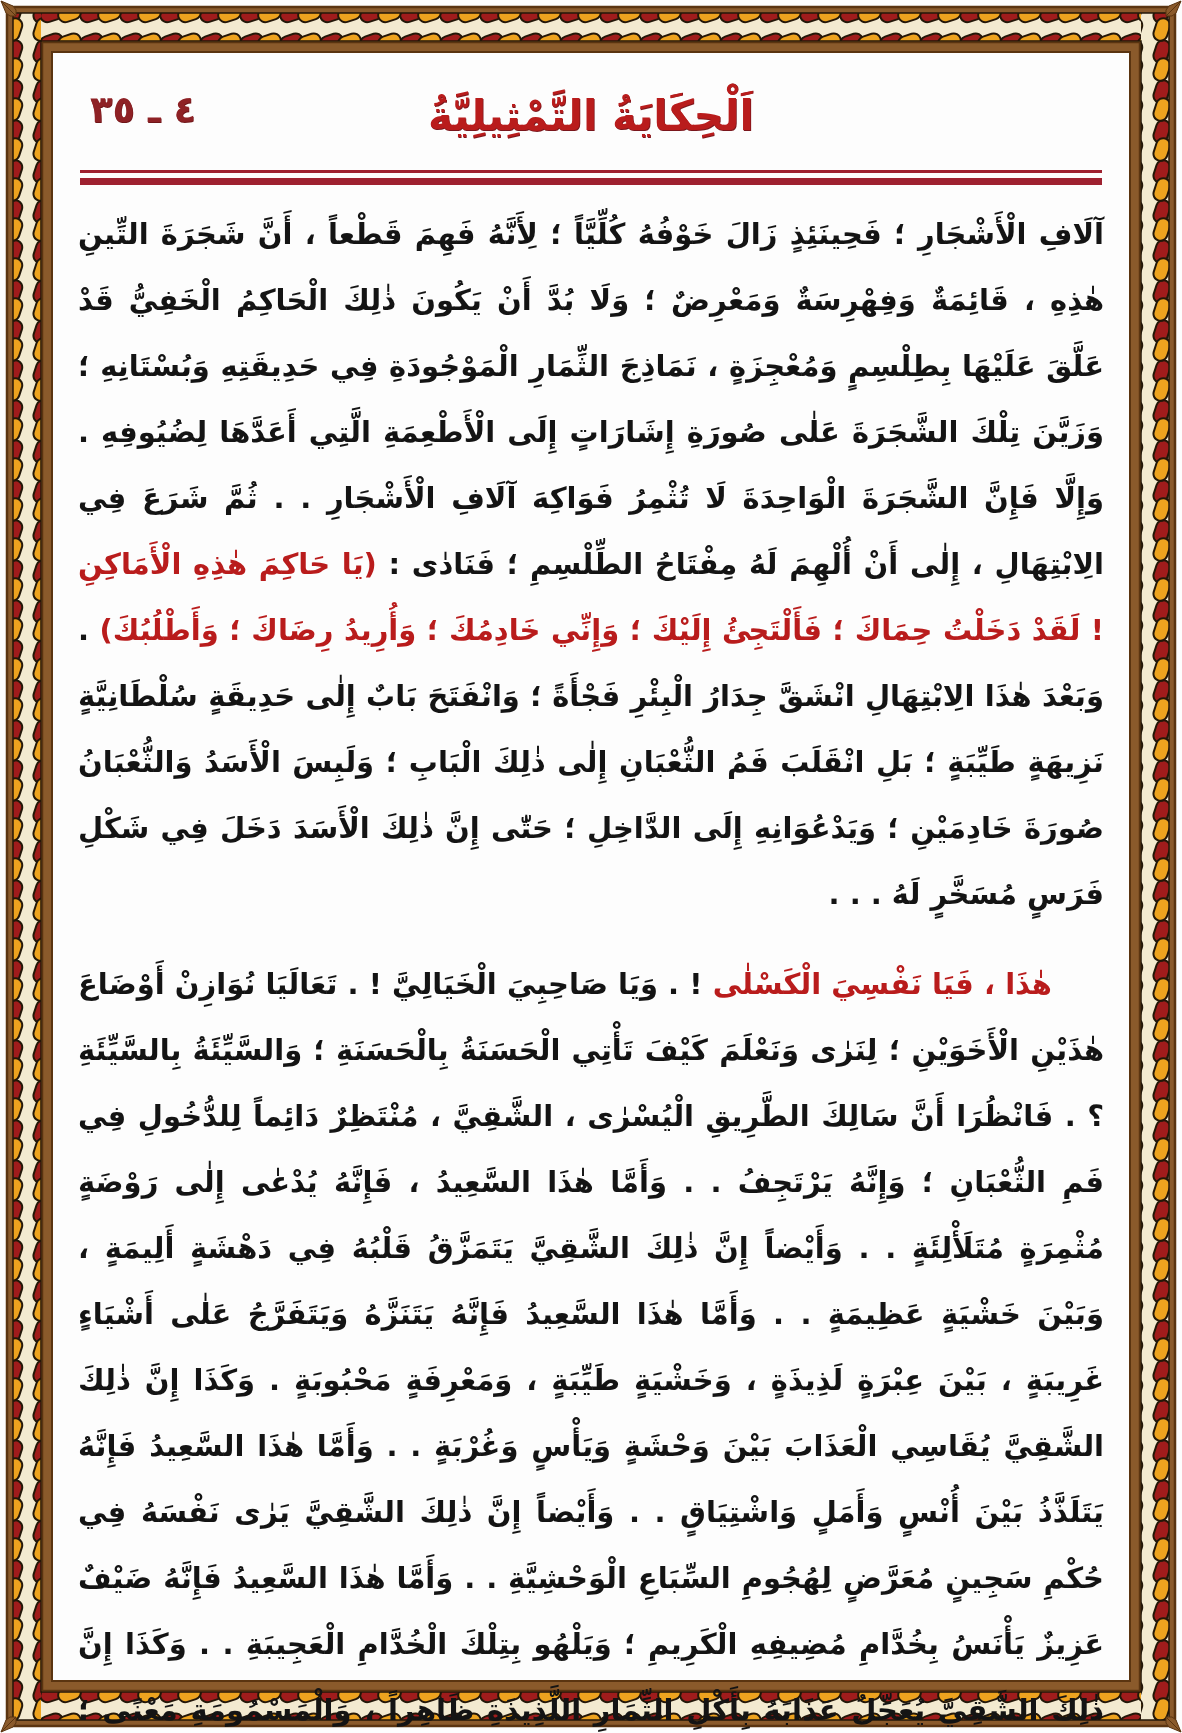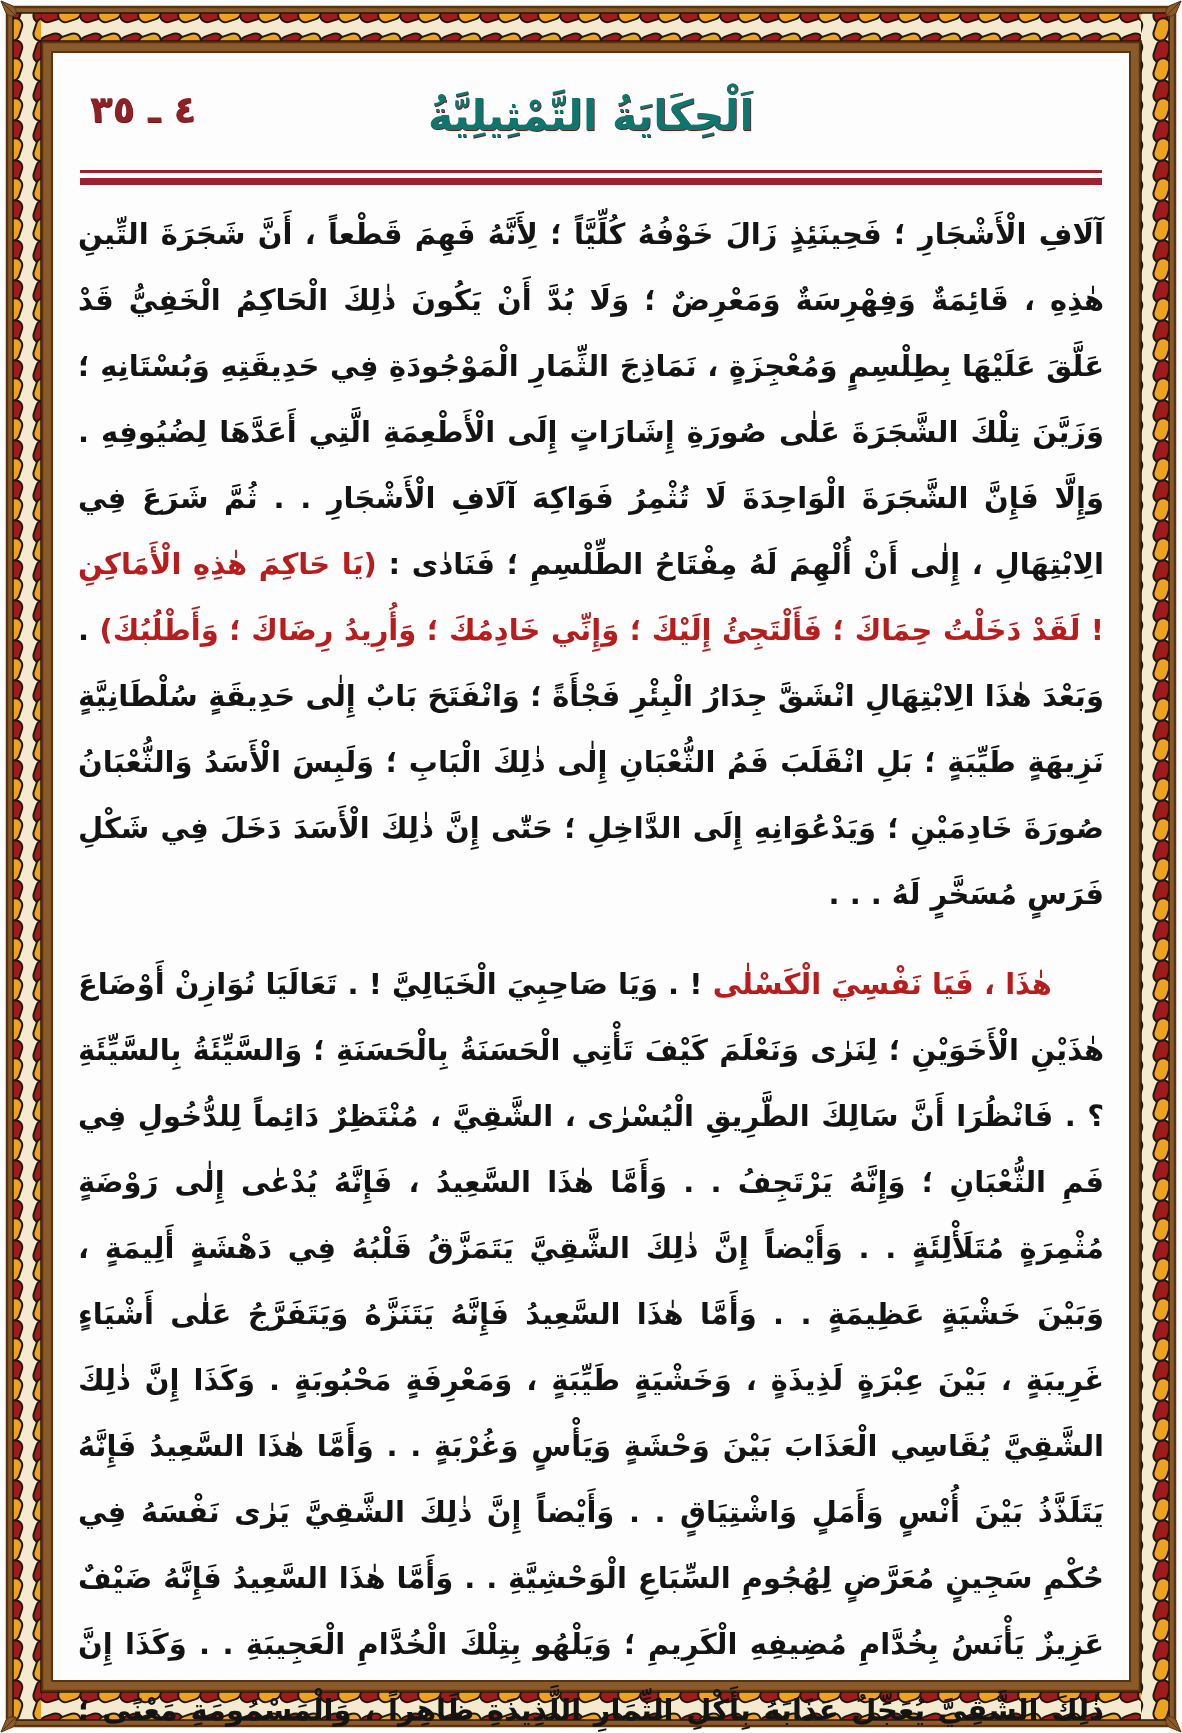--- a/index.html
+++ b/index.html
@@ -15,21 +15,21 @@
     position:absolute;
     top:54px;right:58px;bottom:56px;left:58px;
     direction:rtl;
     padding:10px 20px 0 20px;
     box-sizing:border-box;
   }
   .header{position:relative;height:88px;margin-top:8px;}
   .page-title{
     text-align:center;
     font-size:42px;font-weight:700;
-    color:#0f766e;
+    color:#b91c1c;
     line-height:88px;
     text-shadow:0.6px 0.6px 0 #7a161c;
   }
   
   .page-num{
     position:absolute;left:12px;top:16px;
     font-size:37px;font-weight:700;color:#8e2125;
     direction:rtl;
     text-shadow:0.5px 0.5px 0 #6f1518;
   }

